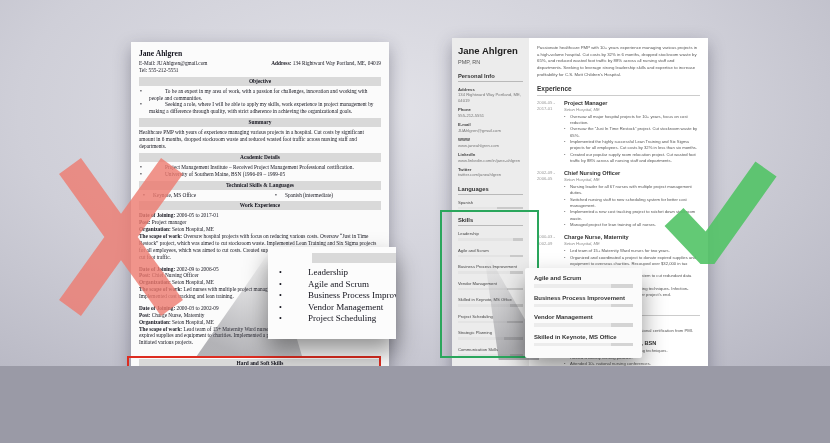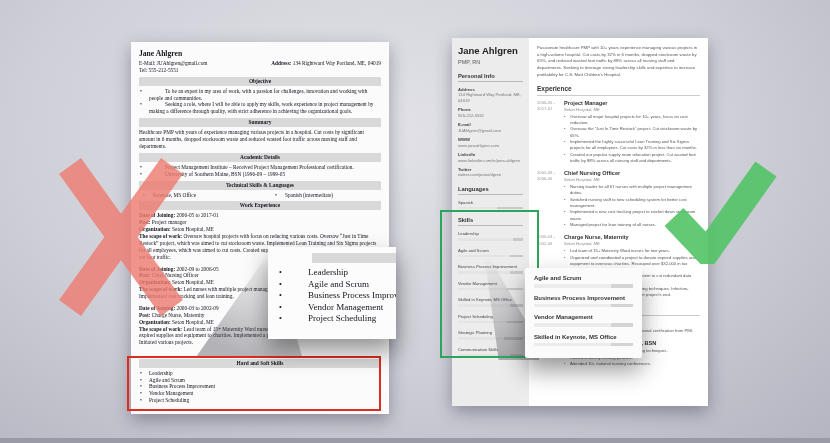--- a/index.html
+++ b/index.html
@@ -1,16 +1,16 @@
 <!DOCTYPE html>
 <html><head>
 <meta charset="utf-8">
 <style>
   html,body{margin:0;padding:0;background:#9a9aa6;}
-  .stage{position:relative;width:830px;height:438px;overflow:hidden;
+  .stage{position:relative;width:830px;height:366px;overflow:hidden;
     background:radial-gradient(ellipse at 45% 30%, #e2e2e8 0%, #cfcfd8 55%, #b5b5c1 100%);
     font-family:"Liberation Sans",sans-serif;}
   
   .sheet-left{position:absolute;left:131px;top:42px;width:258px;height:372px;background:#fbfbfb;
     box-shadow:0 6px 16px rgba(40,40,60,.38);padding:7px 8px;box-sizing:border-box;
     font-family:"Liberation Serif",serif;font-size:5.3px;line-height:1.3;color:#14141e;
     display:flex;flex-direction:column;z-index:1;}
   .lr-name{font-size:7.6px;font-weight:bold;}
   .lr-row{display:flex;justify-content:space-between;margin-top:1px;}
   .lr-band{background:#d9d9d9;text-align:center;font-weight:bold;font-size:5.4px;

